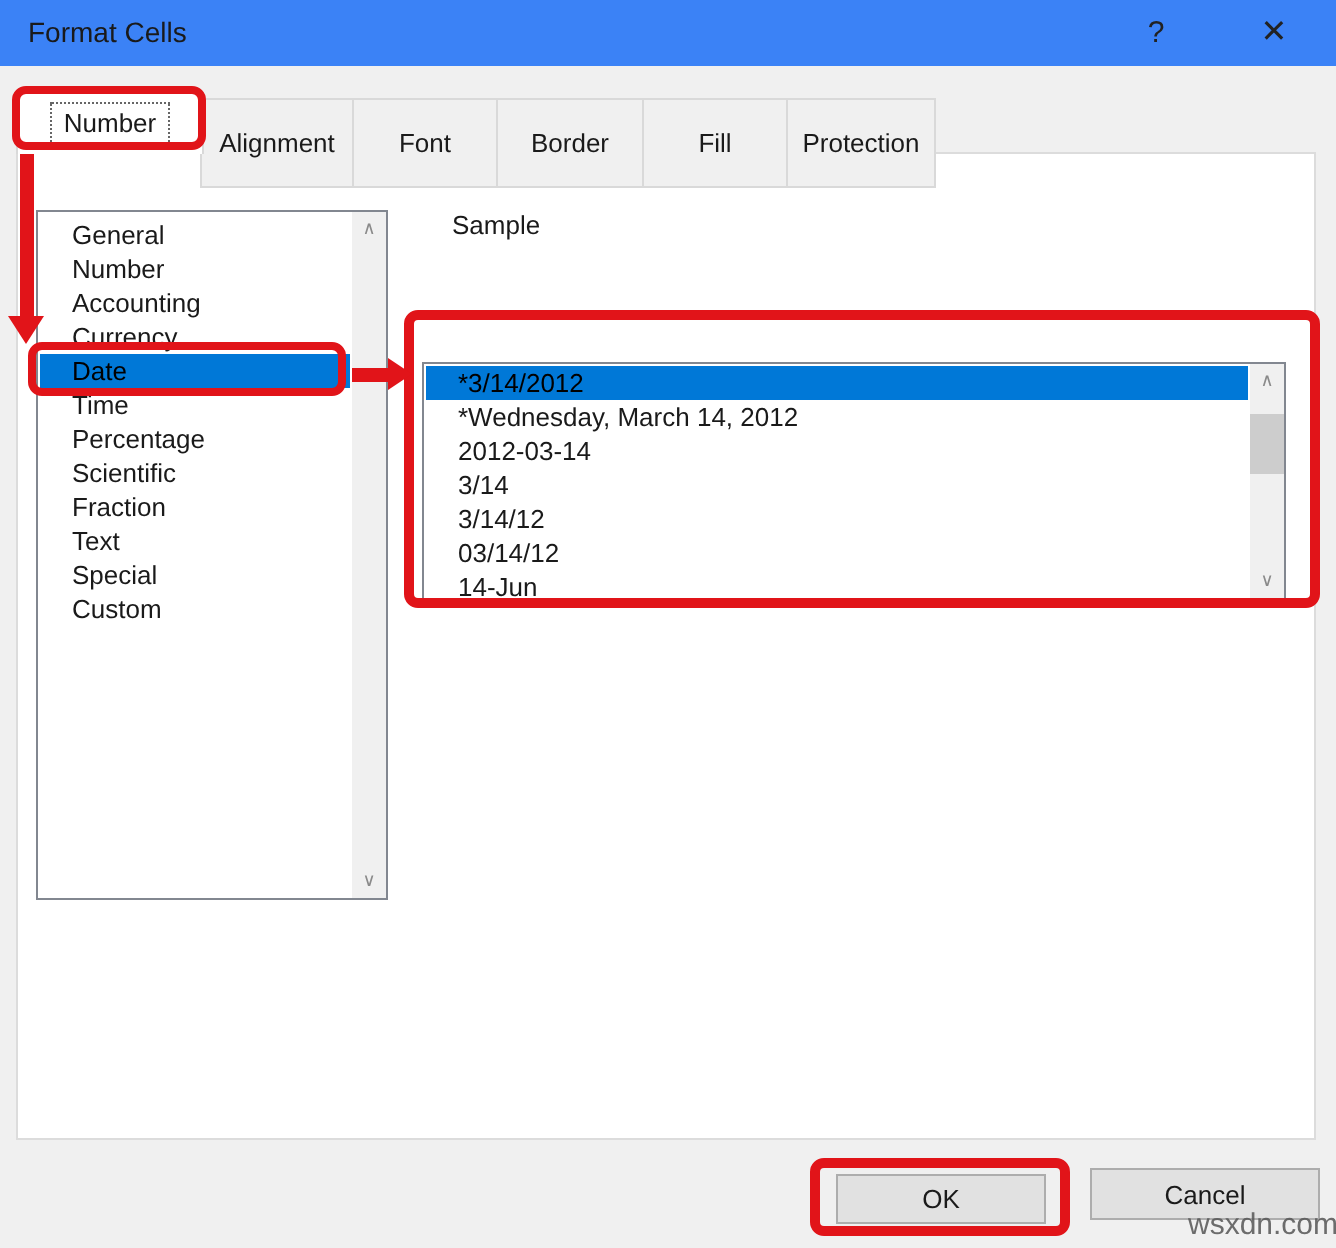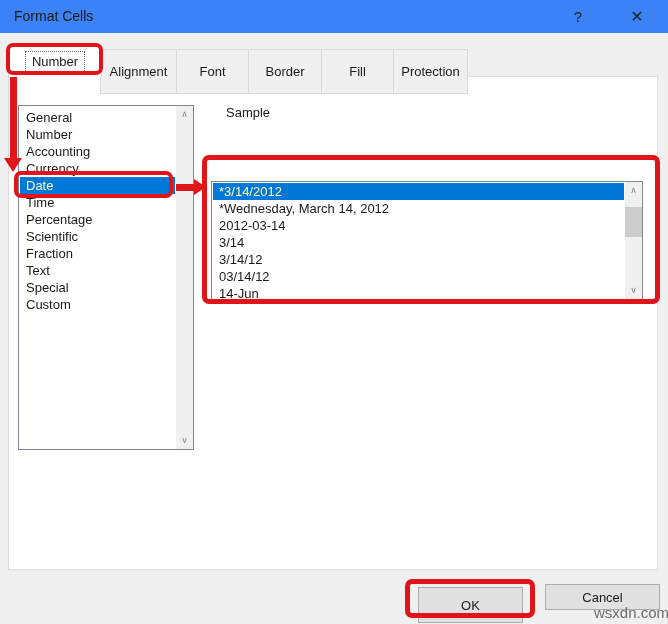--- a/index.html
+++ b/index.html
@@ -35,22 +35,22 @@
   .page { position:absolute; left:8px; top:76px; width:650px; height:494px;
           background:#ffffff; border:1px solid #dcdcdc; z-index:1; }
 
   .field-label { position:absolute; font-size:13px; color:#1a1a1a; }
   .key { text-decoration:underline; }
 
   
   .cat-list { position:absolute; left:18px; top:105px; width:176px; height:345px;
               background:#ffffff; border:1px solid #828790; z-index:2; }
   .cat-items { position:absolute; left:1px; top:3px; right:18px; }
-  .litem { height:17px; line-height:17px; font-size:13px; padding-left:6px; white-space:nowrap; }
-  .litem.selected { background:#0078d7; color:#fef9c3; }
+  .litem { height:17px; line-height:17px; font-size:13px; padding-left:16px; white-space:nowrap; }
+  .litem.selected { background:#0078d7; color:#000000; }
 
   .vscroll { position:absolute; top:0; right:0; bottom:0; width:17px; background:#f0f0f0; }
   .scroll-arrow { position:absolute; left:0; width:17px; height:17px; text-align:center;
                   font-size:9px; line-height:17px; color:#8a8a8a; }
   .sa-up { top:0; }
   .sa-down { bottom:0; }
   .scroll-thumb { position:absolute; left:0; width:17px; background:#cdcdcd; }
 
   
   .sample-box { position:absolute; left:212px; top:112px; width:433px; height:40px;
@@ -73,21 +73,21 @@
                font-size:9px; line-height:18px; color:#555; }
 
   
   .desc { position:absolute; left:13px; top:477px; width:645px;
           font-size:12.6px; line-height:17.5px; color:#1a1a1a; }
 
   
   .btn { position:absolute; background:#e1e1e1; border:1px solid #adadad;
          display:flex; align-items:center; justify-content:center; font-size:13px;
          color:#1a1a1a; z-index:2; }
-  .btn-ok { left:418px; top:587px; width:105px; height:36px; }
+  .btn-ok { left:418px; top:587px; width:105px; height:25px; }
   .btn-cancel { left:545px; top:584px; width:115px; height:26px; }
 
   .watermark { position:absolute; left:594px; top:604px; font-size:15px;
                color:rgba(85,85,85,0.85); z-index:6; }
 
   
   .ann { position:absolute; border:4px solid #e11419; border-radius:7px;
          z-index:10; pointer-events:none; }
   .ann-tab   { left:6px;   top:43px;  width:97px;  height:32px; }
   .ann-date  { left:14px;  top:171px; width:159px; height:27px; }

